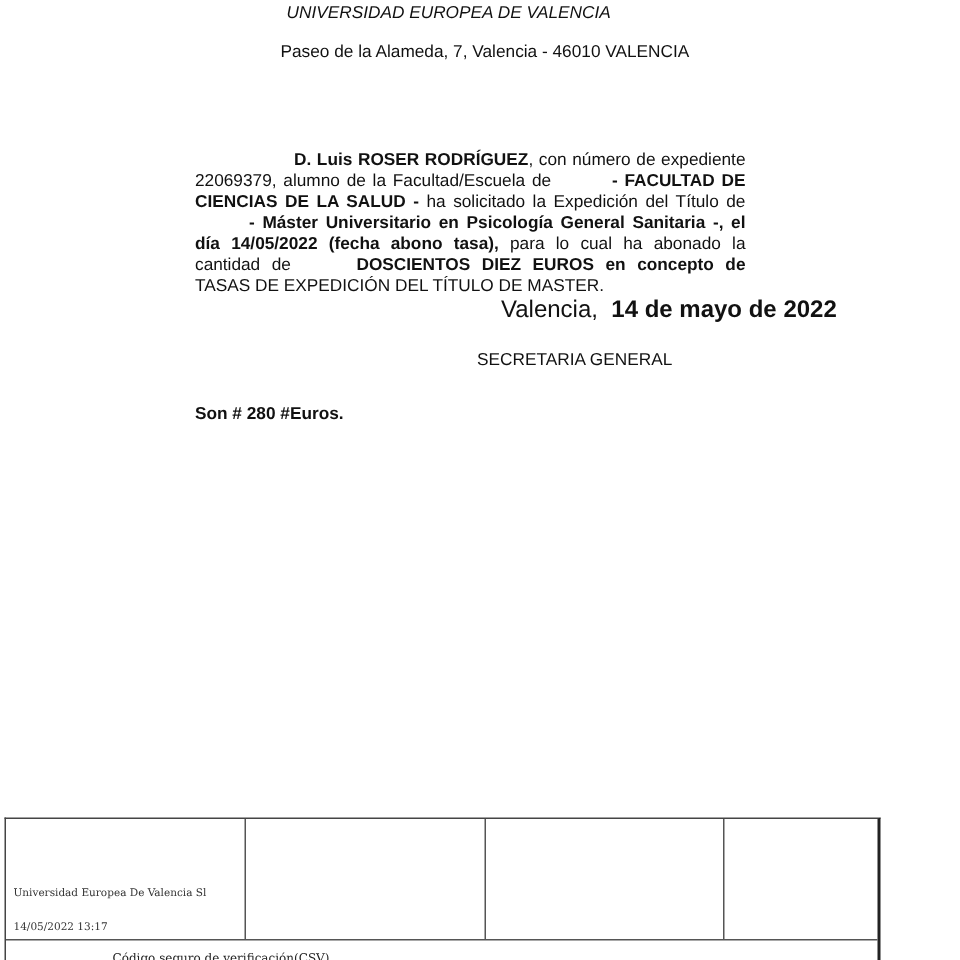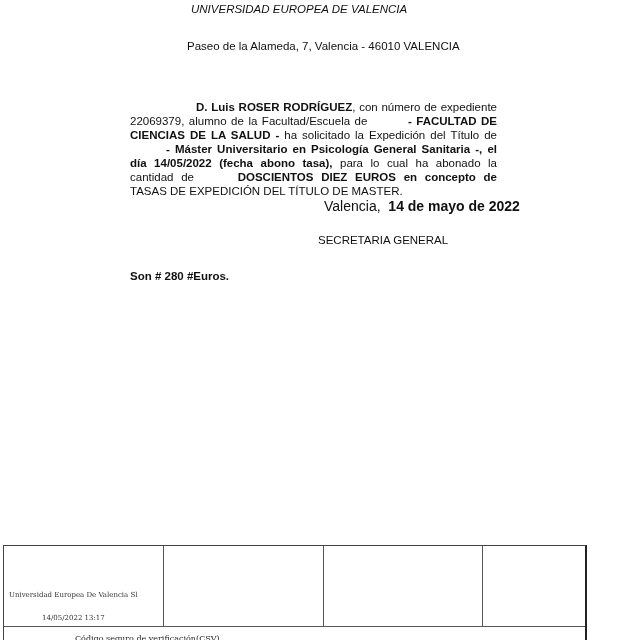--- a/index.html
+++ b/index.html
@@ -14,38 +14,38 @@
       overflow: hidden;
       font-family: "Liberation Sans", sans-serif;
       color: #111111;
     }
     .abs { position: absolute; }
     .hdr {
       font-size: 11.5px;
       white-space: nowrap;
     }
     #uni-name { left: 191px; top: 3px; font-style: italic; }
-    #uni-address { left: 167px; top: 40px; padding-left: 20px; }
+    #uni-address { left: 167px; top: 29px; padding-left: 20px; }
 
     #body-paragraph {
       left: 130px;
       top: 100px;
       width: 367px;
       font-size: 11.5px;
       line-height: 14px;
       text-align: justify;
       text-indent: 30px;
       margin: 0;
     }
     #body-paragraph b { font-weight: bold; padding-left: 36px; }
 
     #date-line {
-      left: 324px;
+      left: 334px;
       top: 198px;
-      font-size: 14px;
+      font-size: 16px;
       white-space: nowrap;
     }
     #secretaria {
       left: 318px;
       top: 234px;
       font-size: 11.5px;
       white-space: nowrap;
     }
     #son-line {
       left: 130px;
@@ -81,21 +81,21 @@
       height: 1px;
       background: #555;
     }
     .serif-small {
       font-family: "DejaVu Serif", "Liberation Serif", serif;
       font-size: 7px;
       color: #333;
       white-space: nowrap;
     }
     #signer-name { left: 5px; top: 45px; }
-    #signer-datetime { left: 5px; top: 68px; margin-left: 33px; }
+    #signer-datetime { left: 5px; top: 68px; }
     #csv-label {
       left: 71px;
       top: 88px;
       font-family: "DejaVu Serif", "Liberation Serif", serif;
       font-size: 8px;
       color: #222;
       white-space: nowrap;
     }
     #csv-code {
       left: 247px;

